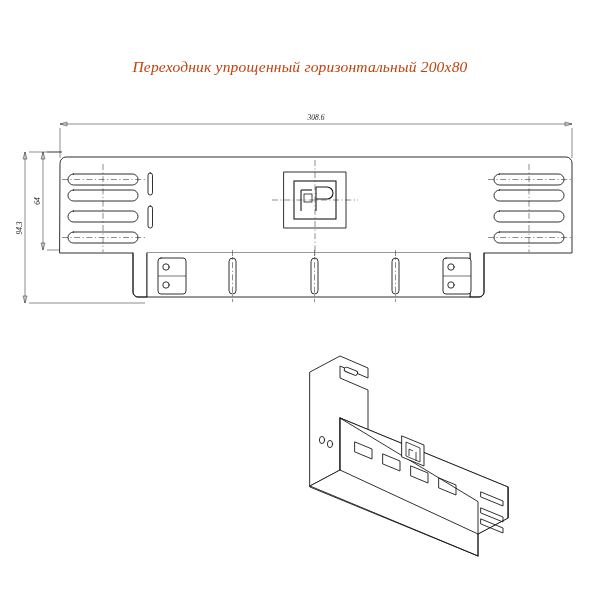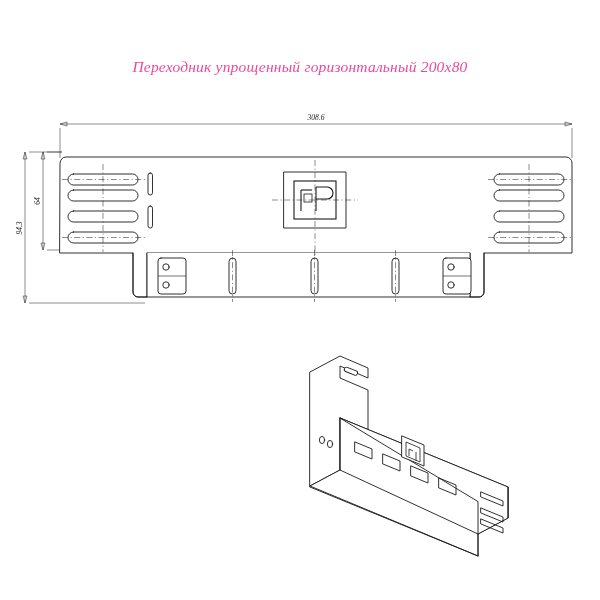--- a/index.html
+++ b/index.html
@@ -23,21 +23,21 @@
   #title {
     position: absolute;
     left: 0;
     top: 58px;
     width: 600px;
     text-align: center;
     font-family: "Liberation Serif", serif;
     font-style: italic;
     font-size: 15.5px;
     letter-spacing: 0.2px;
-    color: #ec4899;
+    color: #c2410c;
     white-space: nowrap;
   }
   svg {
     position: absolute;
     left: 0;
     top: 0;
     display: block;
   }
   .ln {
     stroke: #1a1a1a;

